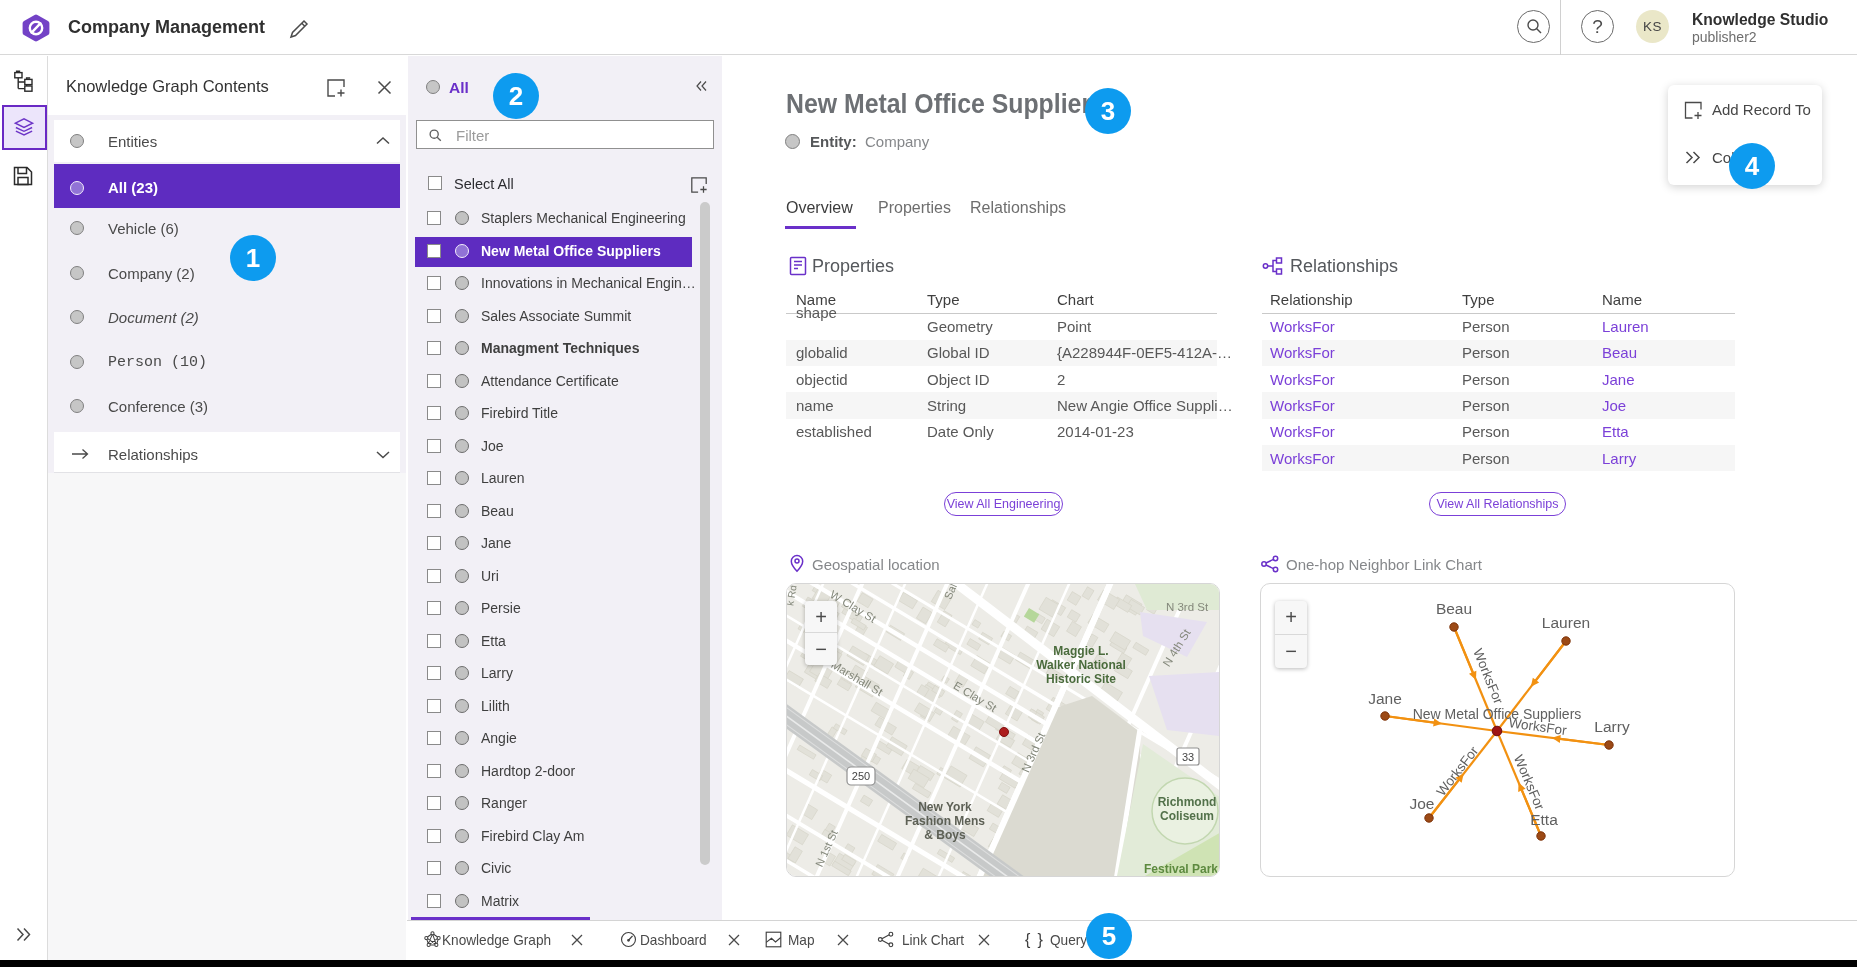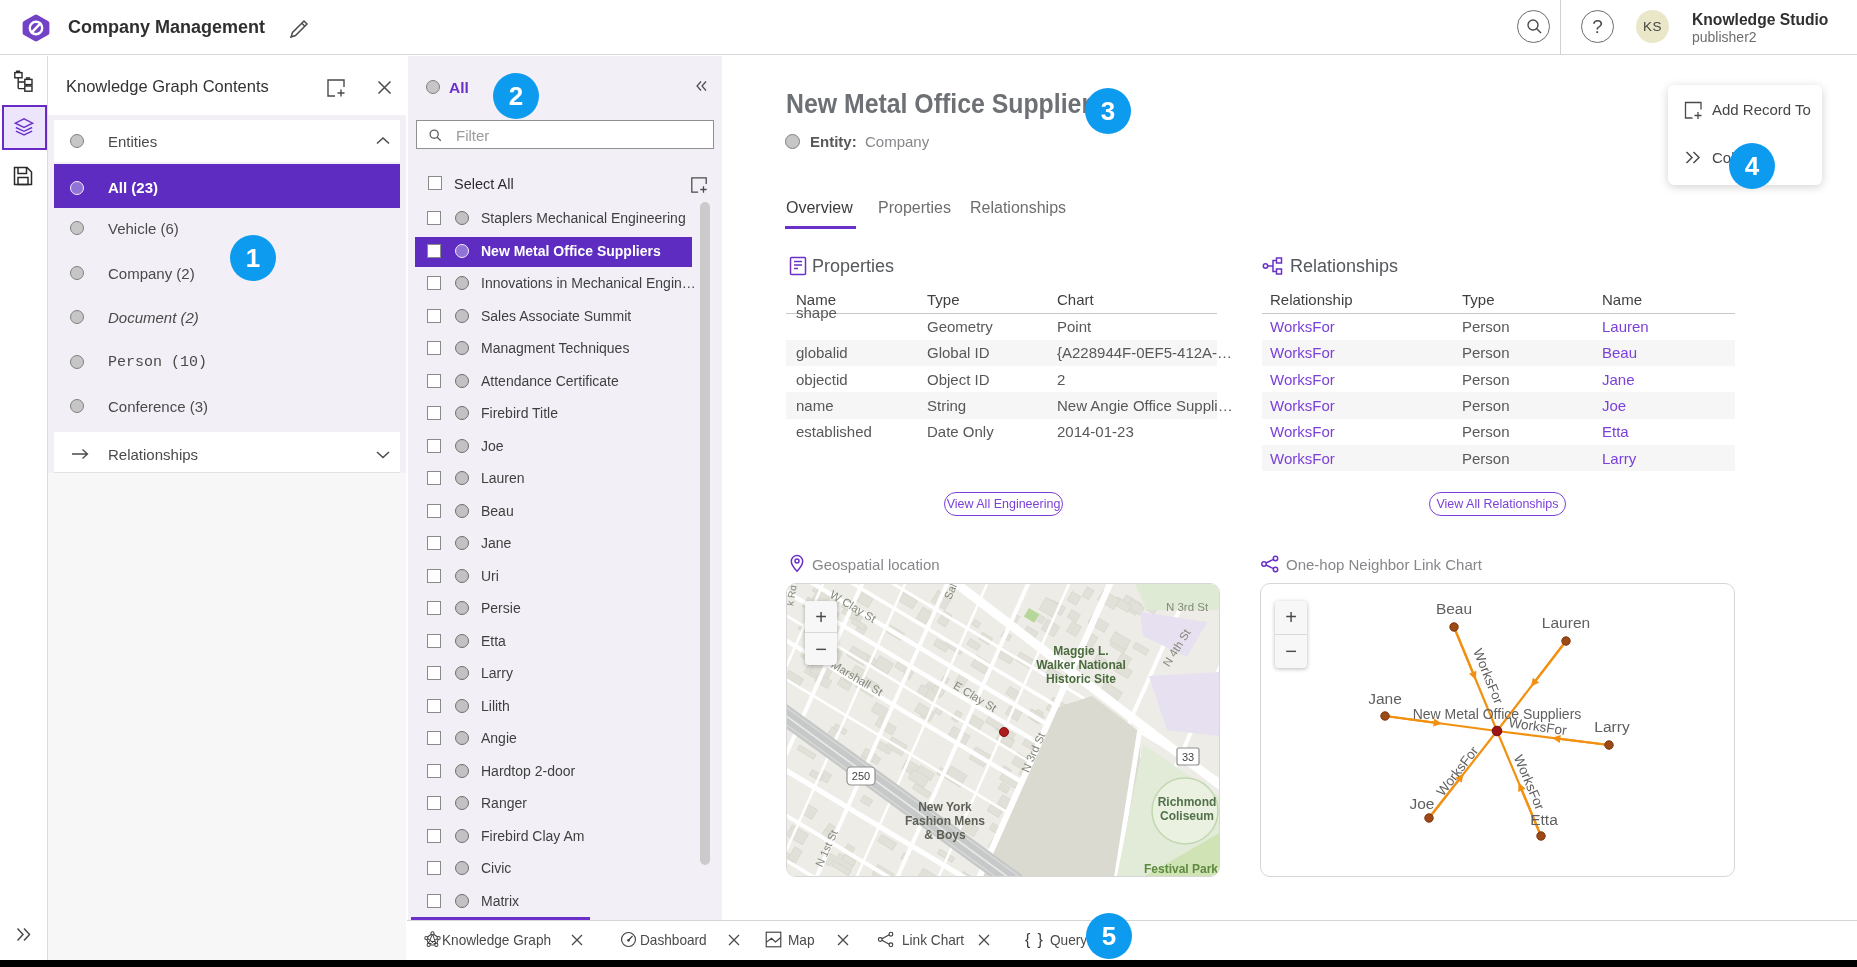--- a/index.html
+++ b/index.html
@@ -212,21 +212,21 @@
       <div class="abs licirc sel" style="left:455px;top:243.5px;"></div>
       <div class="abs p2label" style="left:481px;top:242.5px;color:#fff;font-weight:bold;">New Metal Office Suppliers</div>
       <div class="abs chk" style="left:427px;top:276px;"></div>
       <div class="abs licirc" style="left:455px;top:276px;"></div>
       <div class="abs p2label" style="left:481px;top:275px;">Innovations in Mechanical Engin…</div>
       <div class="abs chk" style="left:427px;top:308.5px;"></div>
       <div class="abs licirc" style="left:455px;top:308.5px;"></div>
       <div class="abs p2label" style="left:481px;top:307.5px;">Sales Associate Summit</div>
       <div class="abs chk" style="left:427px;top:341px;"></div>
       <div class="abs licirc" style="left:455px;top:341px;"></div>
-      <div class="abs p2label" style="left:481px;top:340px;">Managment Techniques</div>
+      <div class="abs p2label" style="left:481px;top:340px;font-weight:bold;">Managment Techniques</div>
       <div class="abs chk" style="left:427px;top:373.5px;"></div>
       <div class="abs licirc" style="left:455px;top:373.5px;"></div>
       <div class="abs p2label" style="left:481px;top:372.5px;">Attendance Certificate</div>
       <div class="abs chk" style="left:427px;top:406px;"></div>
       <div class="abs licirc" style="left:455px;top:406px;"></div>
       <div class="abs p2label" style="left:481px;top:405px;">Firebird Title</div>
       <div class="abs chk" style="left:427px;top:438.5px;"></div>
       <div class="abs licirc" style="left:455px;top:438.5px;"></div>
       <div class="abs p2label" style="left:481px;top:437.5px;">Joe</div>
       <div class="abs chk" style="left:427px;top:471px;"></div>

